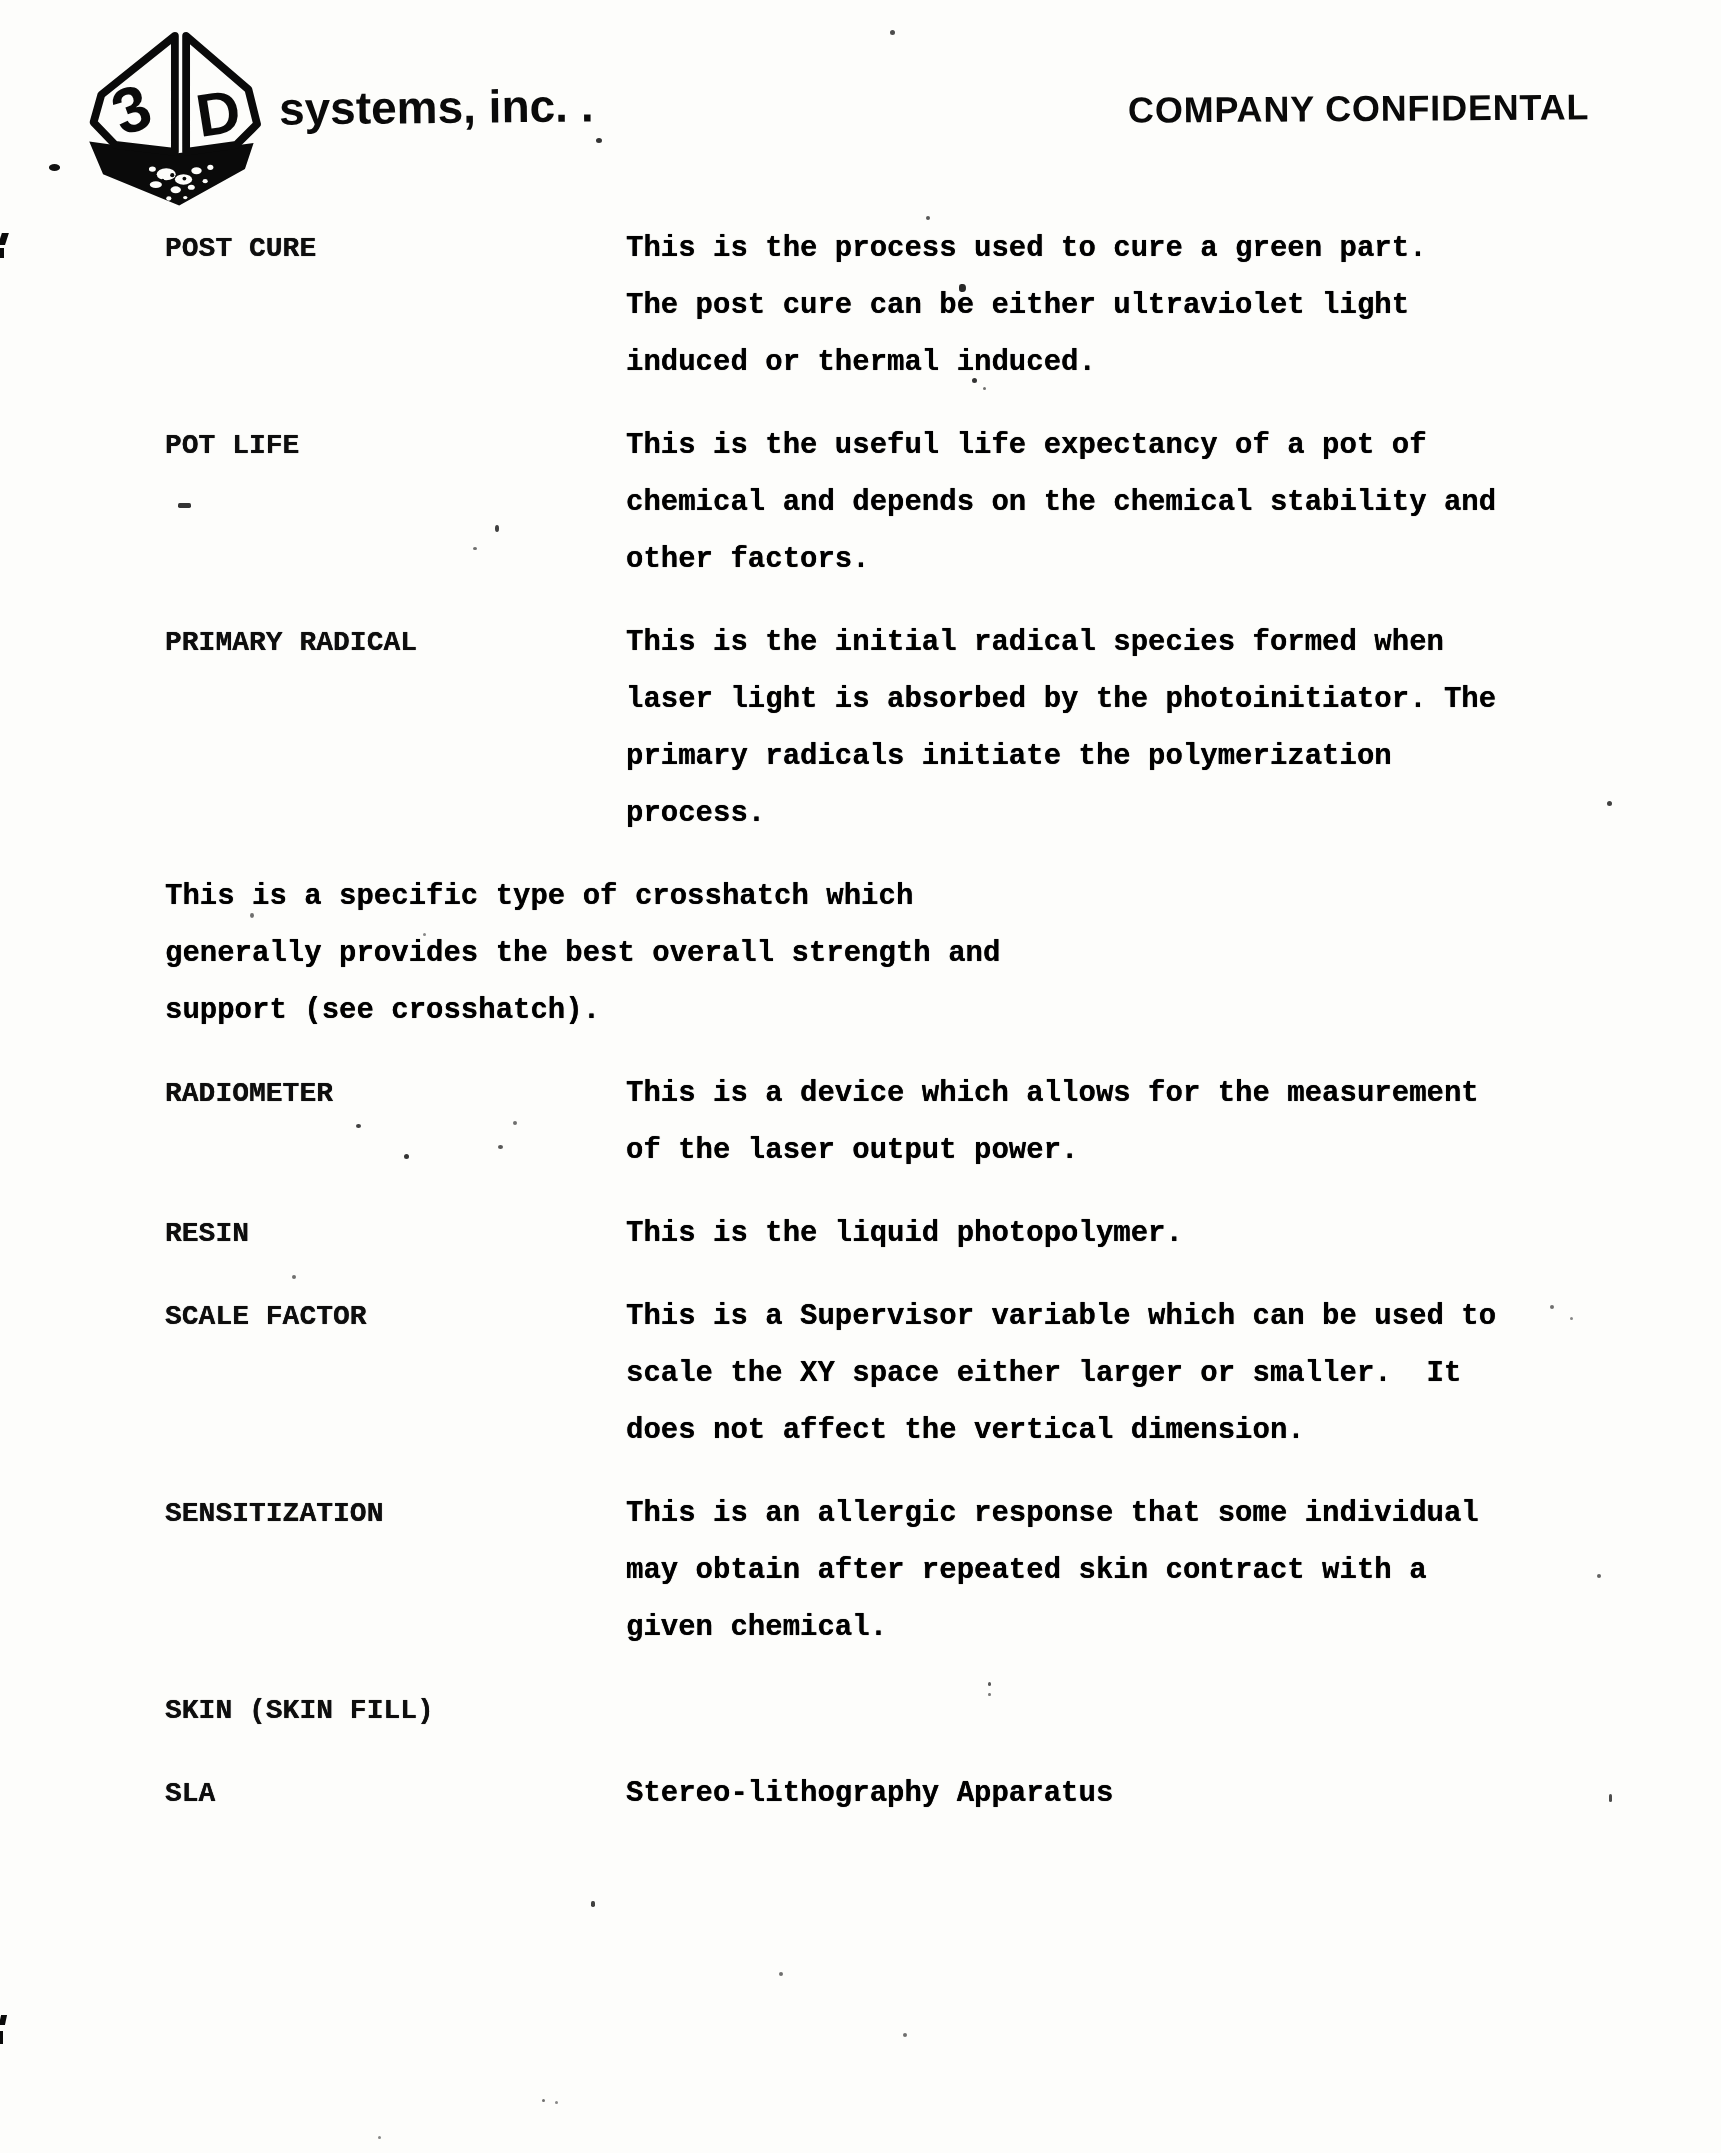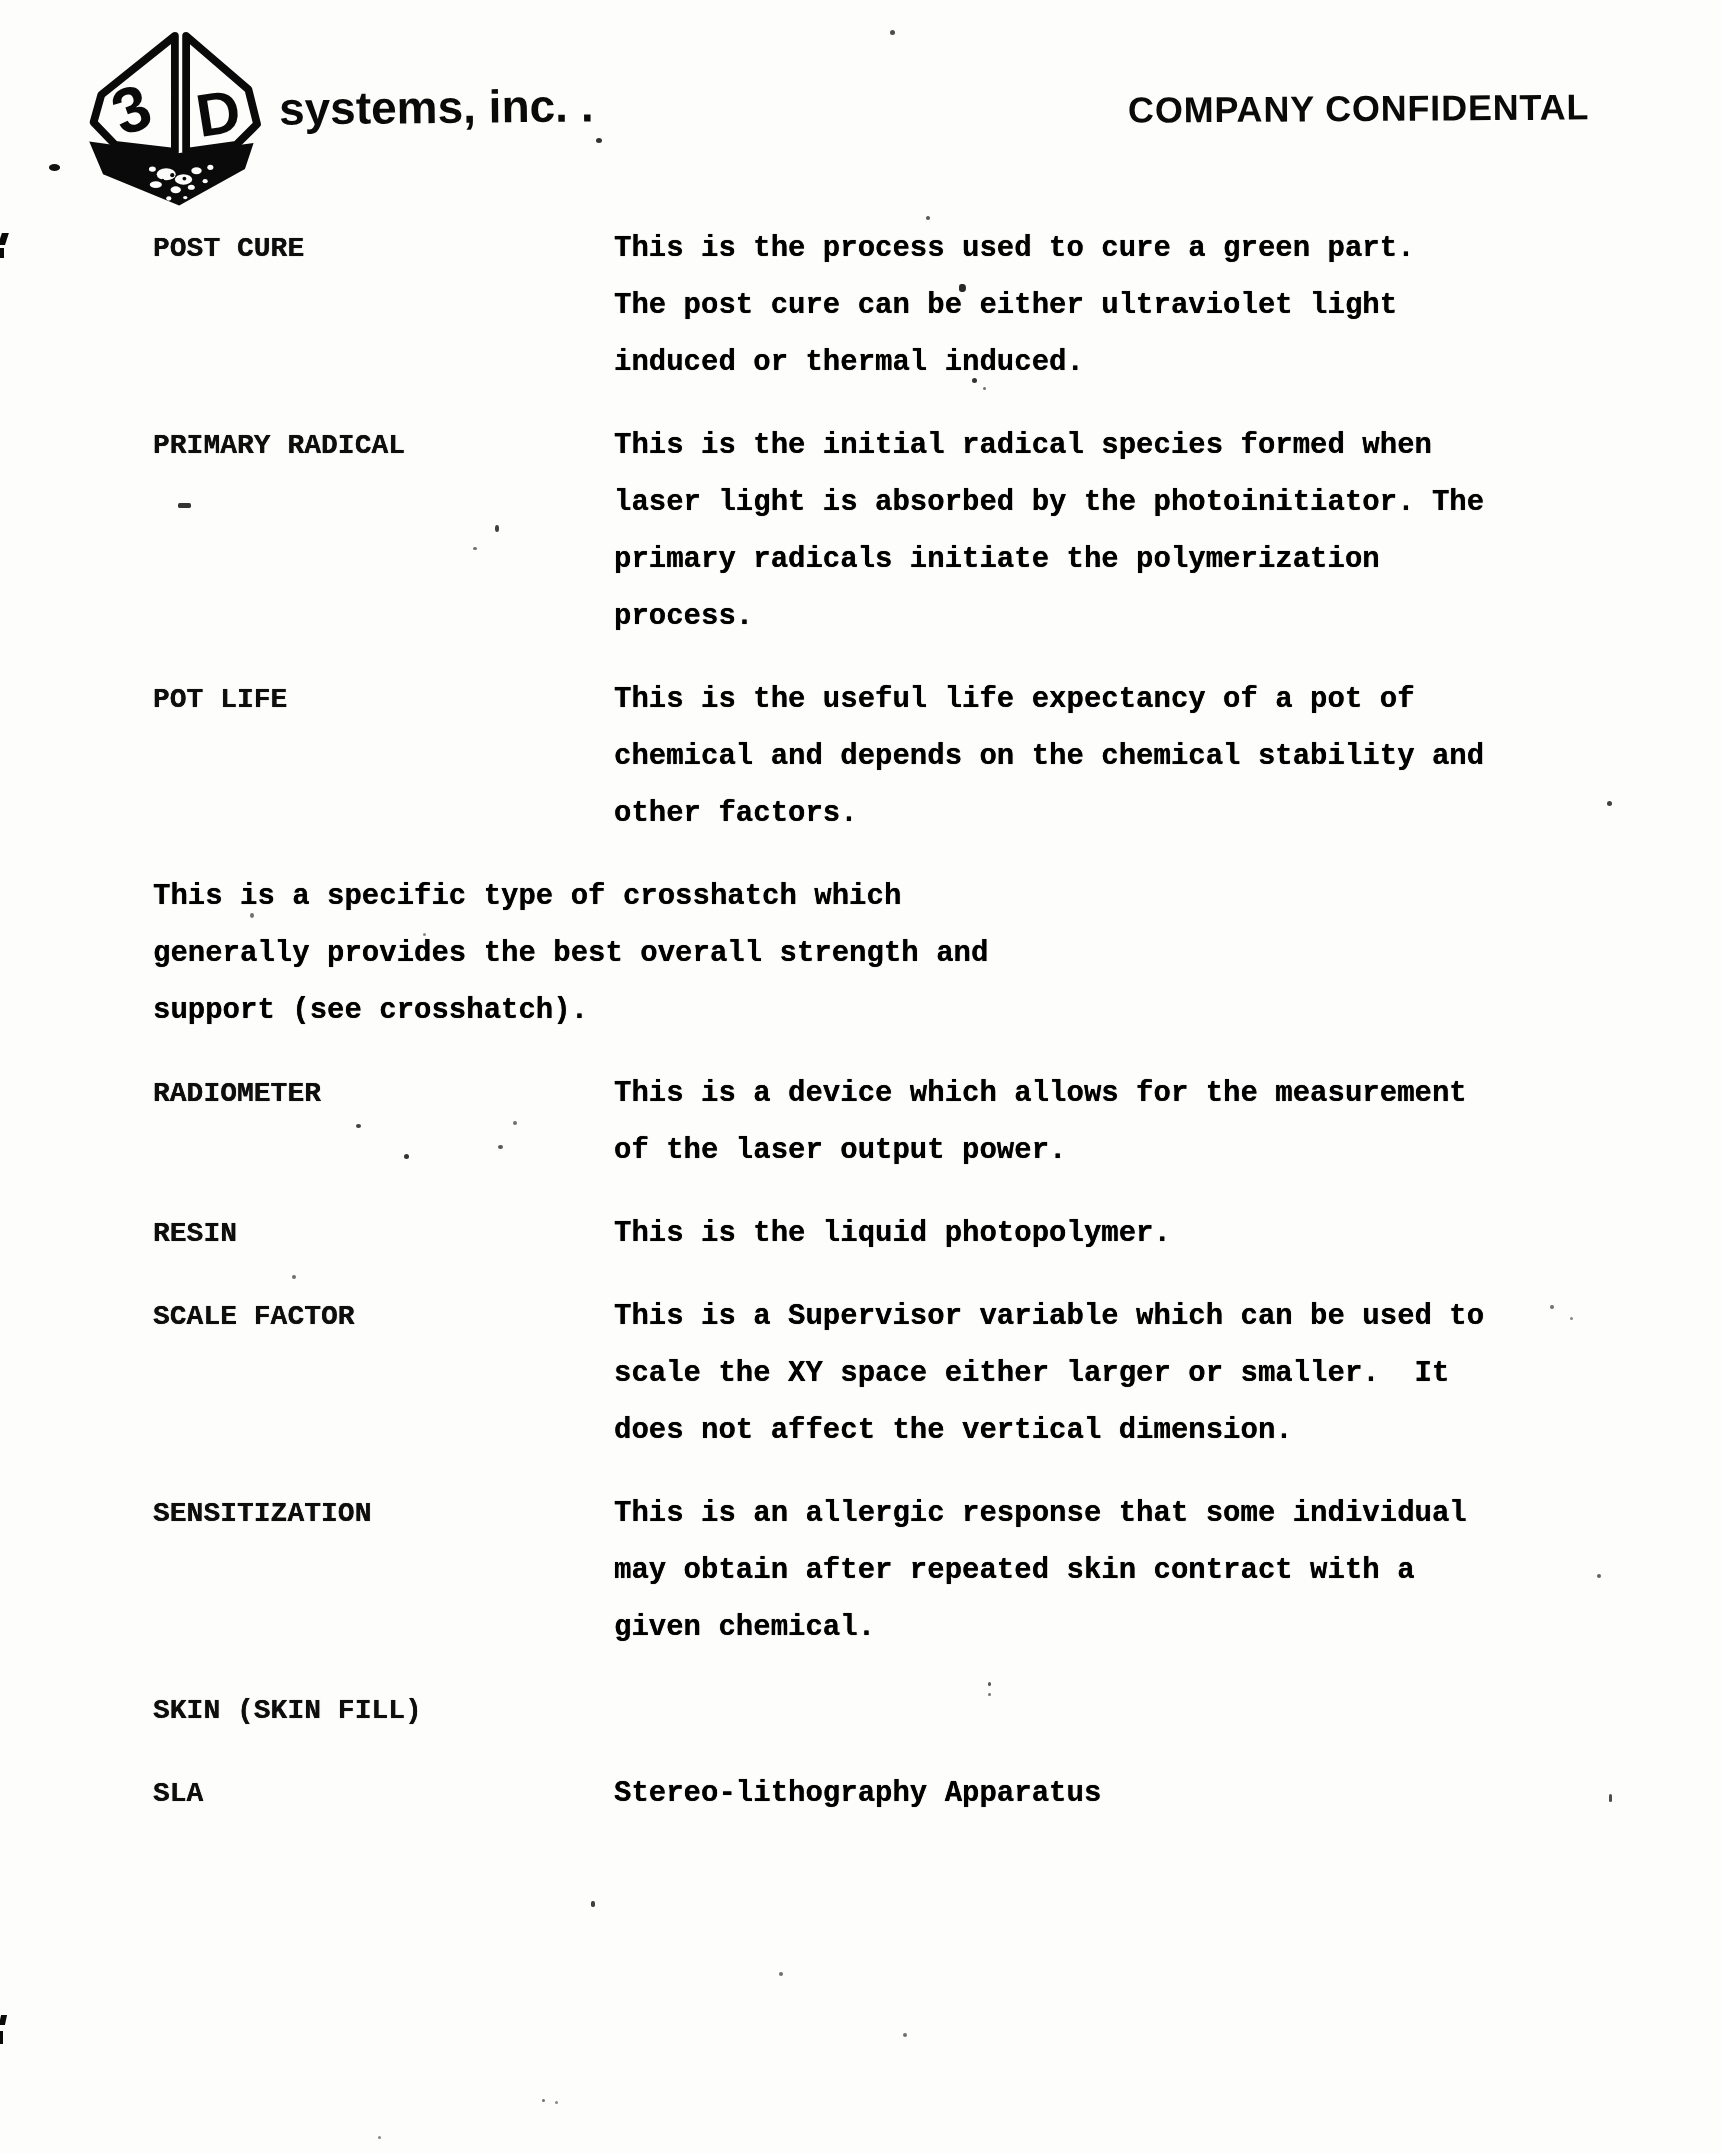--- a/index.html
+++ b/index.html
@@ -20,21 +20,21 @@
     white-space:nowrap;
   }
   .confidential{
     position:absolute;left:1128px;top:91px;
     font-family:"Liberation Sans",sans-serif;font-weight:700;
     font-size:36px;line-height:1;letter-spacing:0.8px;color:#0a0a0a;
     transform:rotate(-0.4deg);
     white-space:nowrap;
   }
   
-  .glossary{position:absolute;left:153px;top:220px;width:1443px;}
+  .glossary{position:absolute;left:165px;top:220px;width:1443px;}
   .entry{display:flex;align-items:flex-start;margin-bottom:26px;}
   .term{
     flex:none;width:461px;
     font-family:"Liberation Mono",monospace;font-weight:700;
     font-size:28px;line-height:57px;color:#0e0e0e;
     text-shadow:0 0 0.7px #111;
     white-space:nowrap;
   }
   .def{
     width:965px;
@@ -94,32 +94,32 @@
   <main class="glossary">
 
     <div class="entry">
       <div class="term">POST CURE</div>
       <div class="def">This is the process used to cure a green part.
 The post cure can be either ultraviolet light
 induced or thermal induced.</div>
     </div>
 
     <div class="entry">
+      <div class="term">POT LIFE</div>
+      <div class="def">This is the useful life expectancy of a pot of
+chemical and depends on the chemical stability and
+other factors.</div>
+    </div>
+
+    <div class="entry">
       <div class="term">PRIMARY RADICAL</div>
       <div class="def">This is the initial radical species formed when
 laser light is absorbed by the photoinitiator. The
 primary radicals initiate the polymerization
 process.</div>
-    </div>
-
-    <div class="entry">
-      <div class="term">POT LIFE</div>
-      <div class="def">This is the useful life expectancy of a pot of
-chemical and depends on the chemical stability and
-other factors.</div>
     </div>
 
     <div class="entry">
       <div class="def">This is a specific type of crosshatch which
 generally provides the best overall strength and
 support (see crosshatch).</div>
     </div>
 
     <div class="entry">
       <div class="term">RADIOMETER</div>

